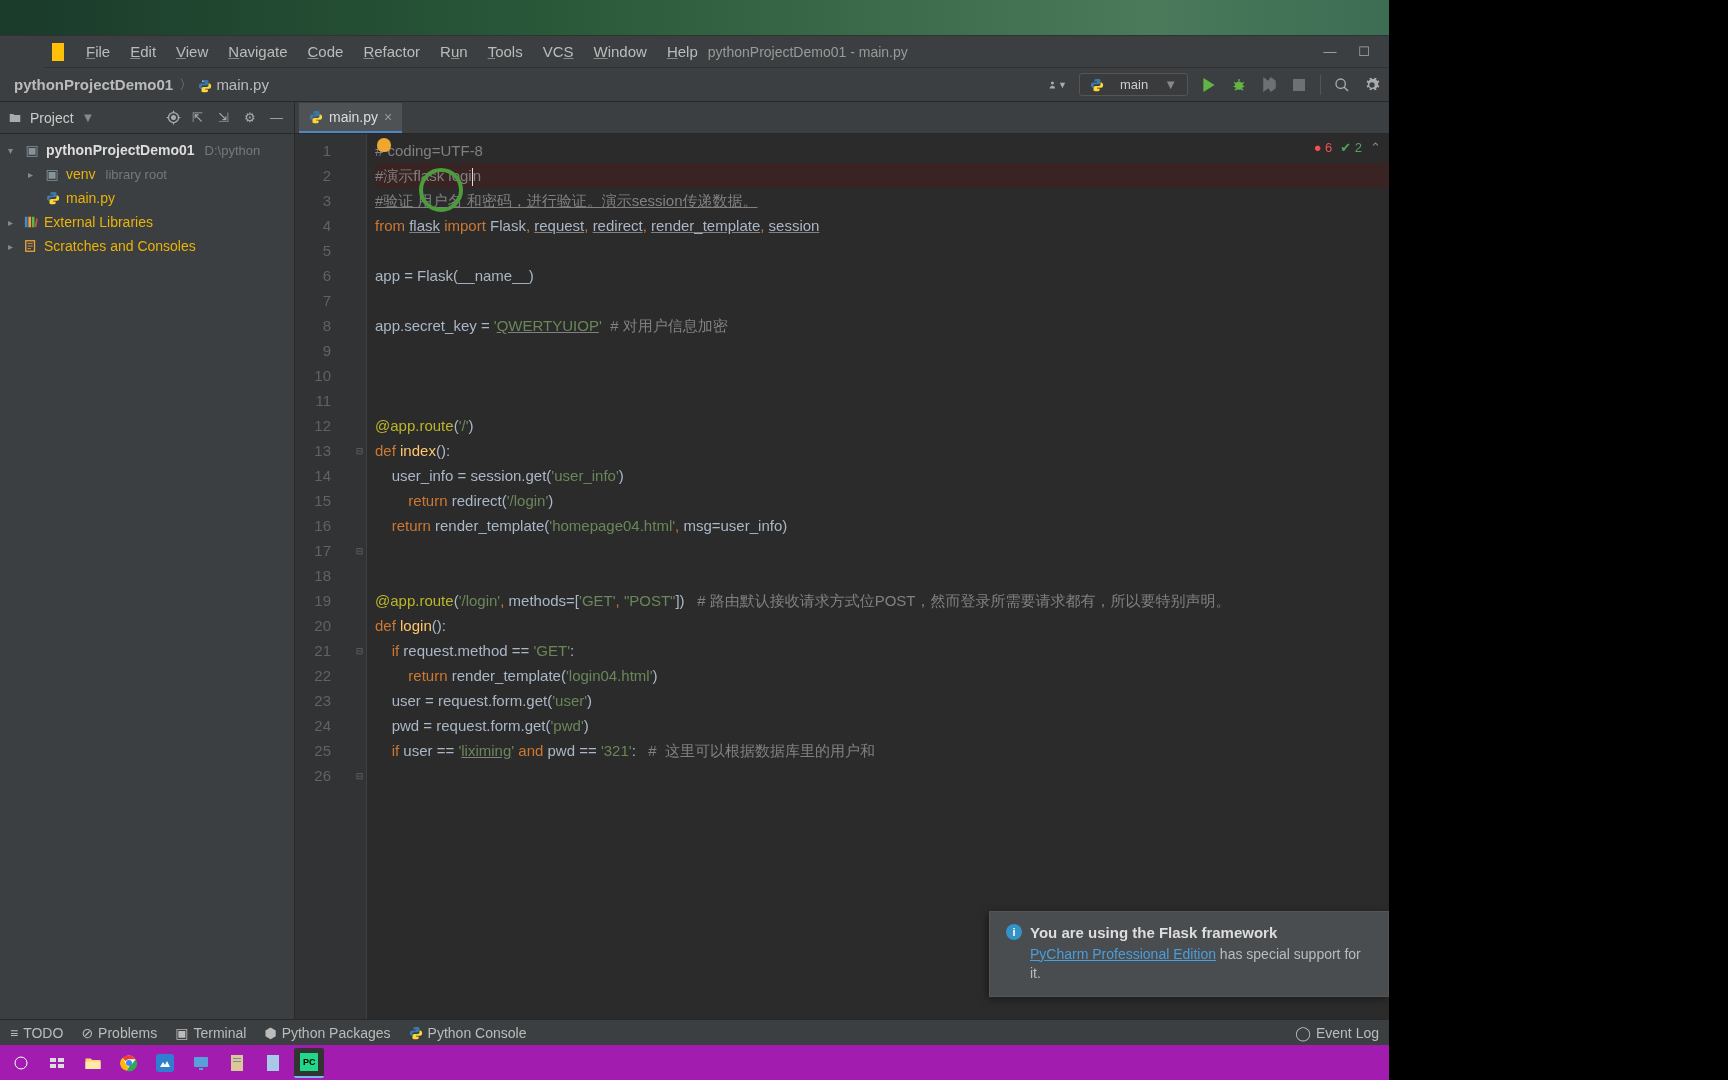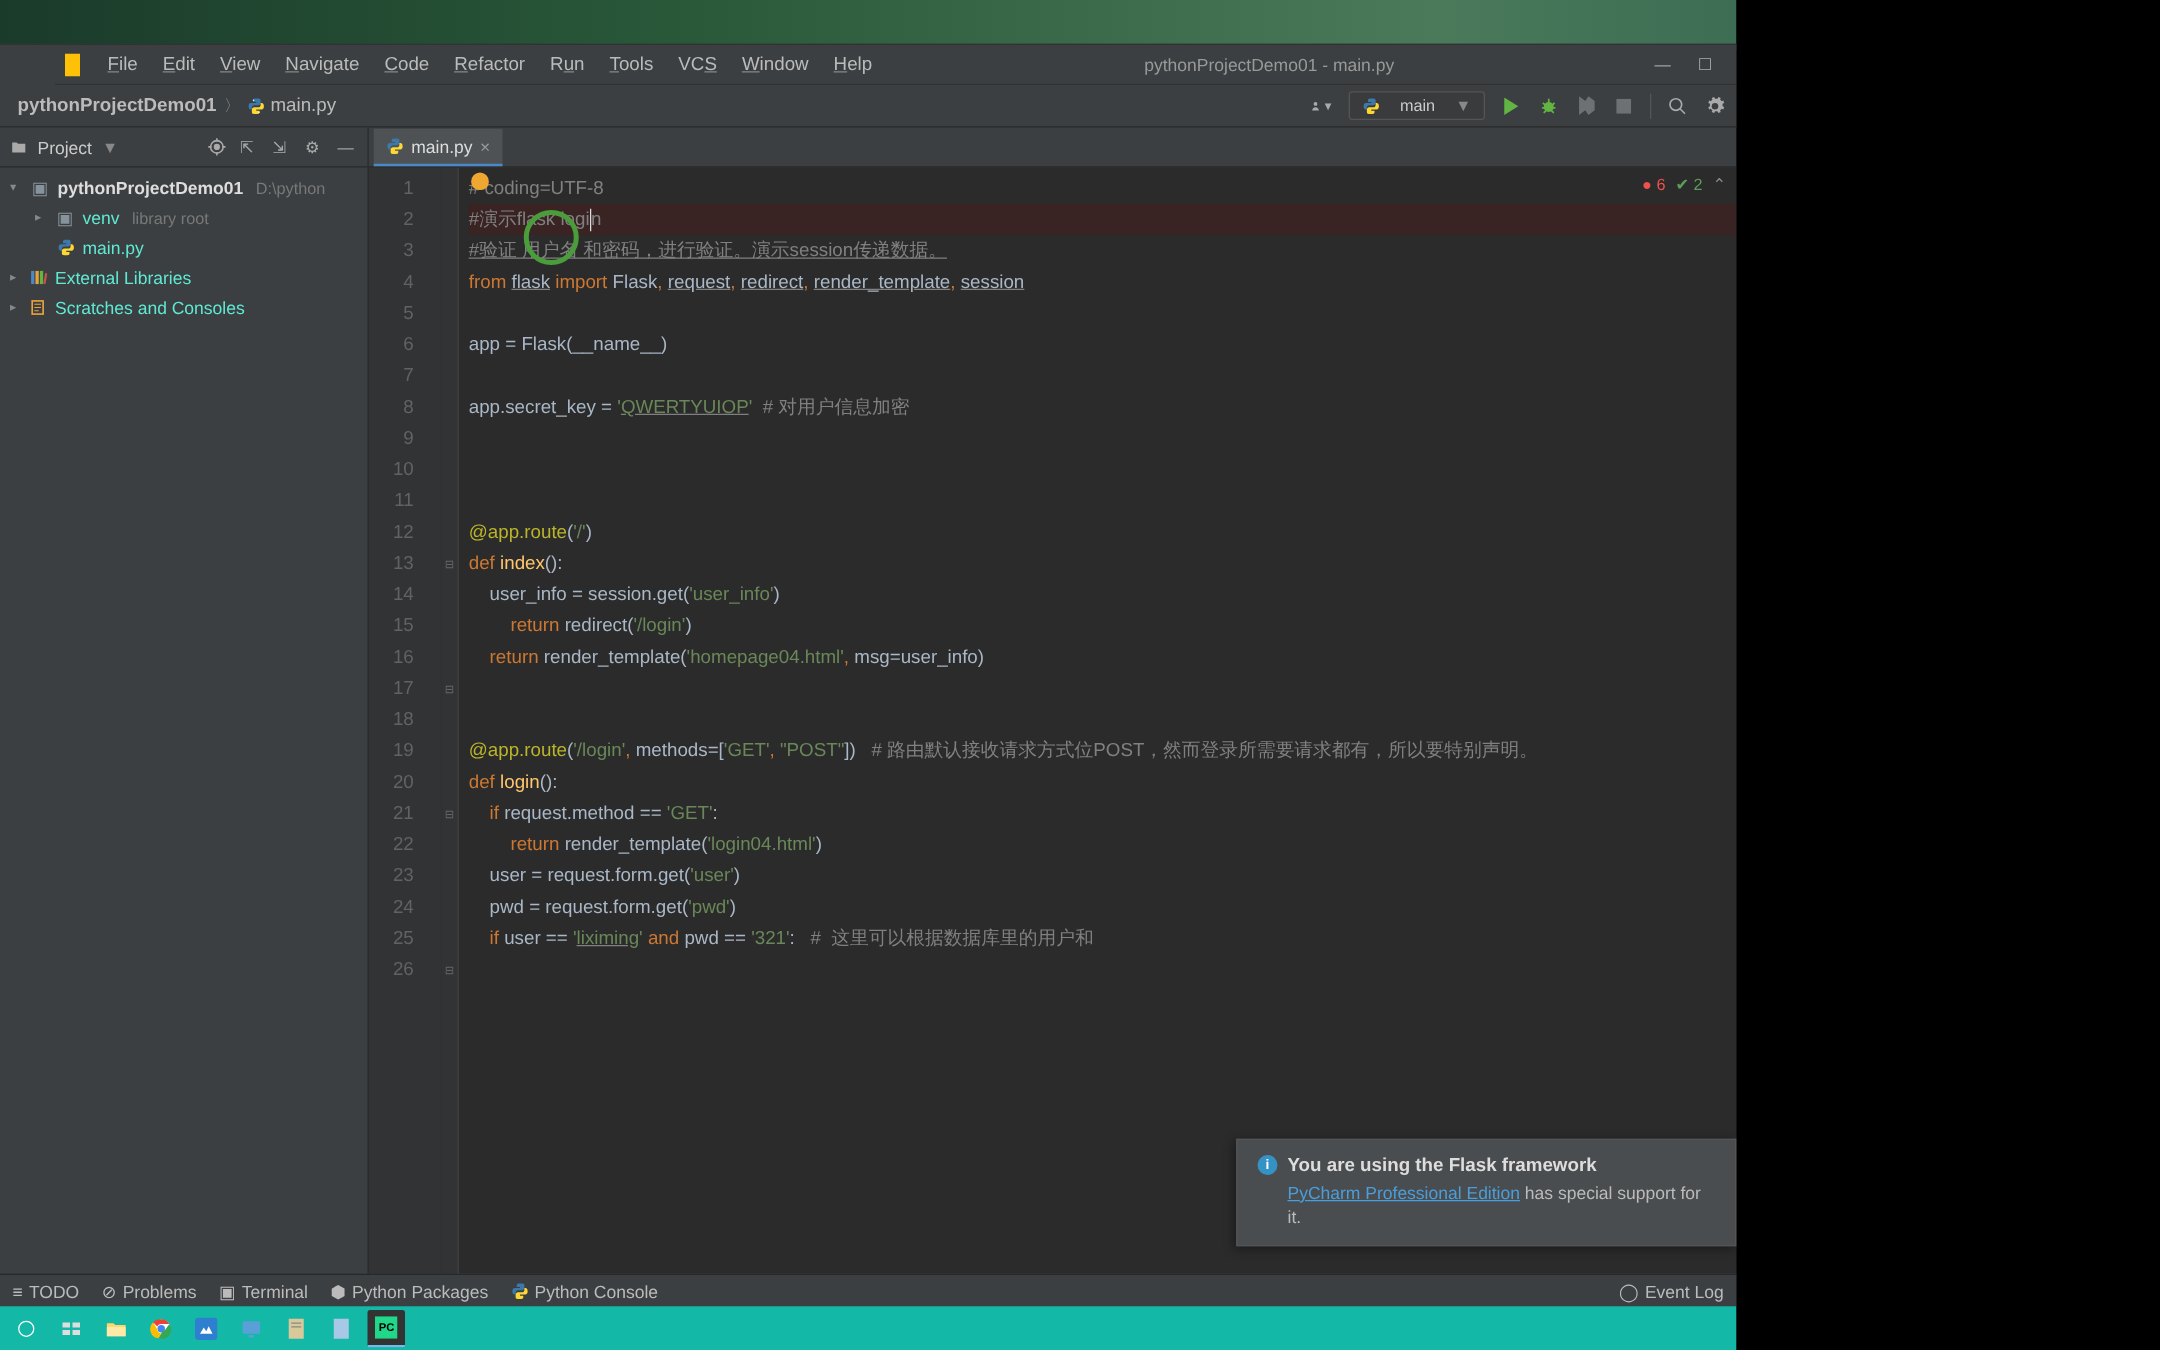--- a/index.html
+++ b/index.html
@@ -8,21 +8,21 @@
 
 .desktop-bg { position: absolute; top: 0; left: 0; right: 0; height: 40px; background: linear-gradient(90deg, #1a3a2a, #2a5a3a, #4a7a5a, #2a5a4a); }
 
 .ide-window { position: absolute; top: 35px; left: 0; right: 339px; bottom: 35px; background: #3c3f41; display: flex; flex-direction: column; border-top: 1px solid #323232; }
 
 
 .menubar { height: 32px; background: #3c3f41; display: flex; align-items: center; padding: 0 8px; border-bottom: 1px solid #323232; margin-left: 44px; }
 .menubar .logo { width: 12px; height: 18px; background: #ffc107; margin-right: 12px; }
 .menu-item { padding: 4px 10px; color: #bbb; cursor: pointer; font-size: 15px; }
 .menu-item u { text-decoration: underline; text-decoration-color: #888; }
-.menubar .title-center { flex: 1; text-align: center; color: #999; font-size: 14px; }
+.menubar .title-center { flex: 1; text-align: left; color: #999; font-size: 14px; }
 .win-ctrl { display: flex; gap: 20px; padding-right: 10px; }
 .win-btn { width: 14px; height: 14px; color: #aaa; cursor: pointer; display: flex; align-items: center; justify-content: center; }
 
 
 .navbar { height: 34px; background: #3c3f41; display: flex; align-items: center; padding: 0 8px; border-bottom: 1px solid #282828; }
 .crumb { color: #bbb; font-size: 15px; padding: 0 6px; }
 .pyicon-svg { display: inline-block; width: 14px; height: 14px; vertical-align: middle; }
 .navbar-right { margin-left: auto; display: flex; align-items: center; gap: 12px; }
 .run-config { background: #393b3d; border: 1px solid #555; border-radius: 3px; padding: 3px 10px; display: flex; align-items: center; gap: 16px; color: #ccc; }
 .tb-icon { width: 18px; height: 18px; display: flex; align-items: center; justify-content: center; cursor: pointer; }
@@ -39,21 +39,21 @@
 .tw-header-label { font-size: 14px; color: #ccc; }
 .tw-header .drop { color: #888; }
 .tw-icons { margin-left: auto; display: flex; gap: 10px; }
 .tw-ic { width: 16px; height: 16px; color: #aaa; cursor: pointer; }
 
 .tree { flex: 1; padding: 4px 0; font-size: 14px; }
 .tree-row { display: flex; align-items: center; height: 24px; padding-left: 8px; gap: 6px; cursor: pointer; }
 .tree-arrow { width: 10px; color: #888; font-size: 10px; }
 .tree-ic { width: 16px; height: 16px; display: flex; align-items: center; justify-content: center; }
 .folder-ic { color: #87939a; }
-.tree-label { color: #5eead4; }
+.tree-label { color: #eab308; }
 .tree-label.bold { font-weight: bold; color: #ddd; }
 .tree-hint { color: #787878; font-size: 13px; margin-left: 4px; }
 .lib-ic { width: 14px; height: 14px; }
 
 
 .editor-area { flex: 1; display: flex; flex-direction: column; background: #2b2b2b; }
 .tab-row { height: 32px; background: #3c3f41; display: flex; align-items: flex-end; padding-left: 4px; border-bottom: 1px solid #282828; }
 .tab { height: 30px; background: #4e5254; padding: 0 10px; display: flex; align-items: center; gap: 6px; font-size: 14px; color: #ddd; border-bottom: 2px solid #4a88c7; }
 .tab .close { color: #999; font-size: 14px; cursor: pointer; }
 
@@ -92,21 +92,21 @@
 .notif-title { color: #ddd; font-size: 15px; font-weight: bold; }
 .notif-body { color: #bbb; font-size: 14px; margin-top: 4px; margin-left: 24px; line-height: 1.4; }
 .notif-link { color: #4a9edb; text-decoration: underline; cursor: pointer; }
 
 
 .bottom-bar { height: 26px; background: #3c3f41; border-top: 1px solid #282828; display: flex; align-items: center; padding: 0 10px; gap: 18px; font-size: 14px; }
 .btm-item { display: flex; align-items: center; gap: 5px; color: #bbb; cursor: pointer; }
 .btm-right { margin-left: auto; display: flex; align-items: center; gap: 6px; }
 
 
-.taskbar { position: absolute; bottom: 0; left: 0; right: 339px; height: 35px; background: #14b8a6; display: flex; align-items: center; padding: 0 6px; gap: 6px; }
+.taskbar { position: absolute; bottom: 0; left: 0; right: 339px; height: 35px; background: #a21caf; display: flex; align-items: center; padding: 0 6px; gap: 6px; }
 .tb-ico { width: 30px; height: 30px; display: flex; align-items: center; justify-content: center; cursor: pointer; border-radius: 2px; }
 .tb-ico.active { background: #333; border-bottom: 2px solid #76b9ed; }
 
 
 .right-strip { position: absolute; top: 0; right: 0; bottom: 0; width: 339px; background: #000; }
 </style>
 </head>
 <body>
 
 <div class="desktop-bg"></div>

